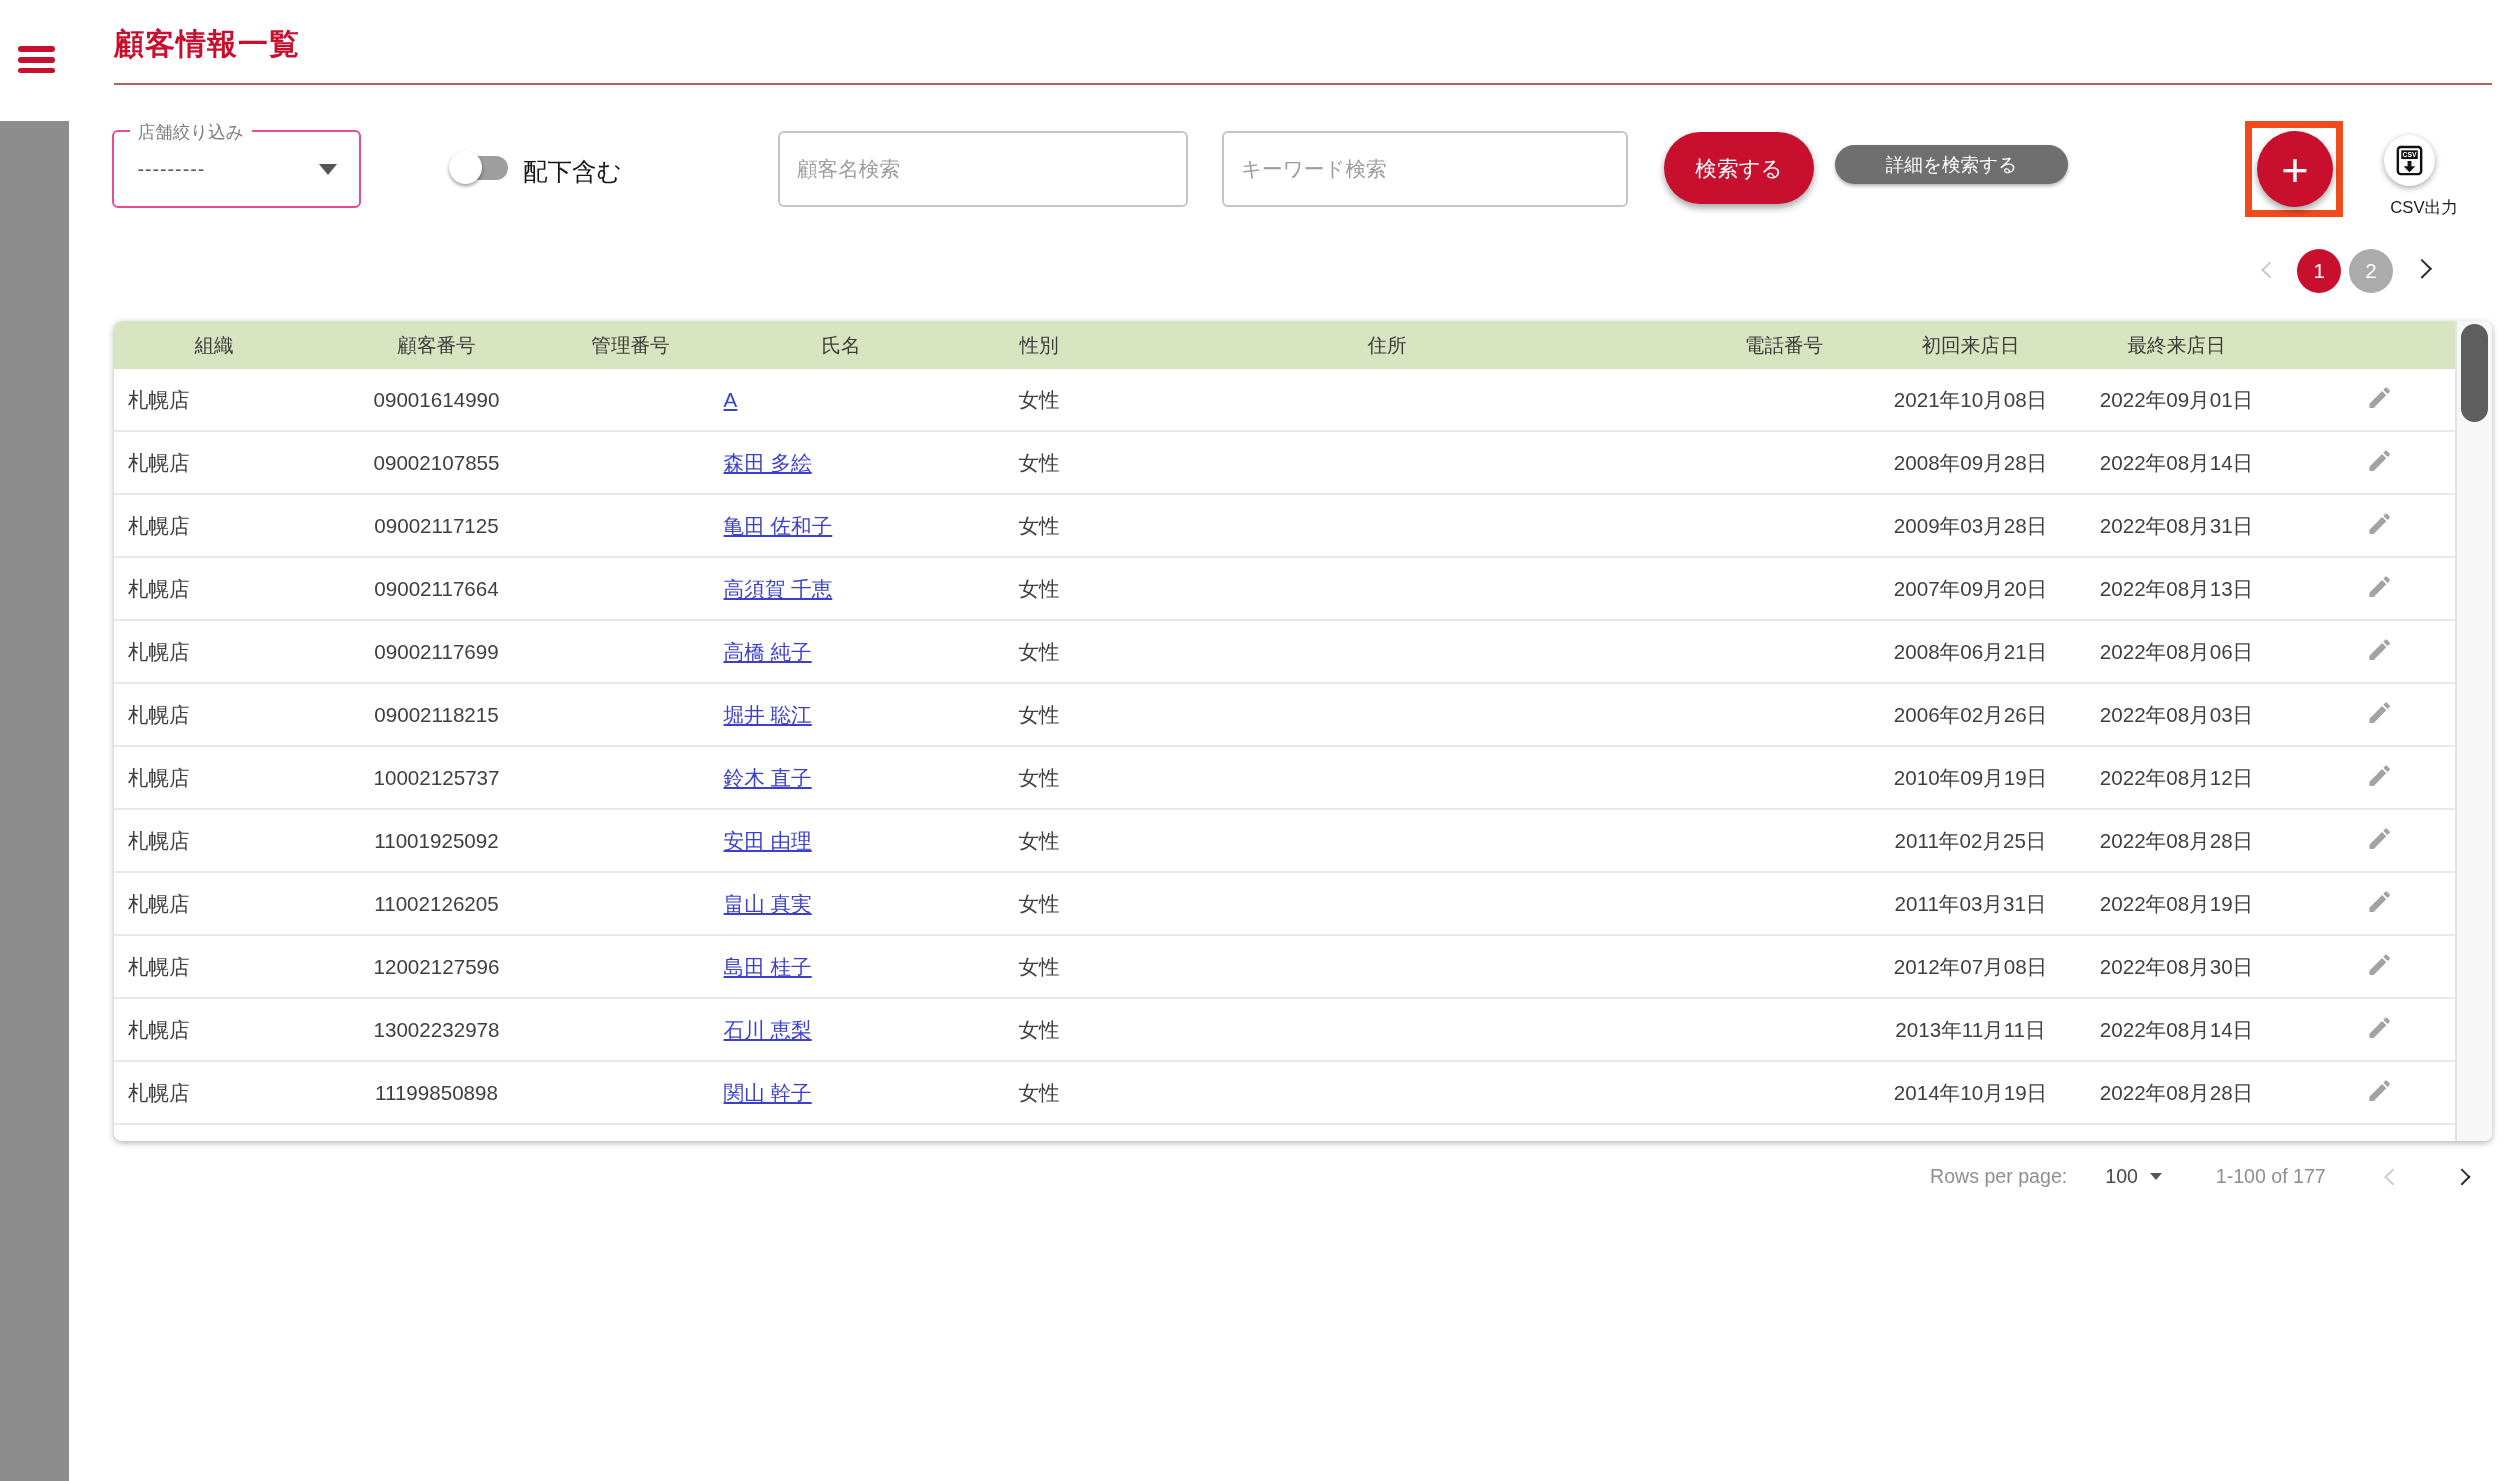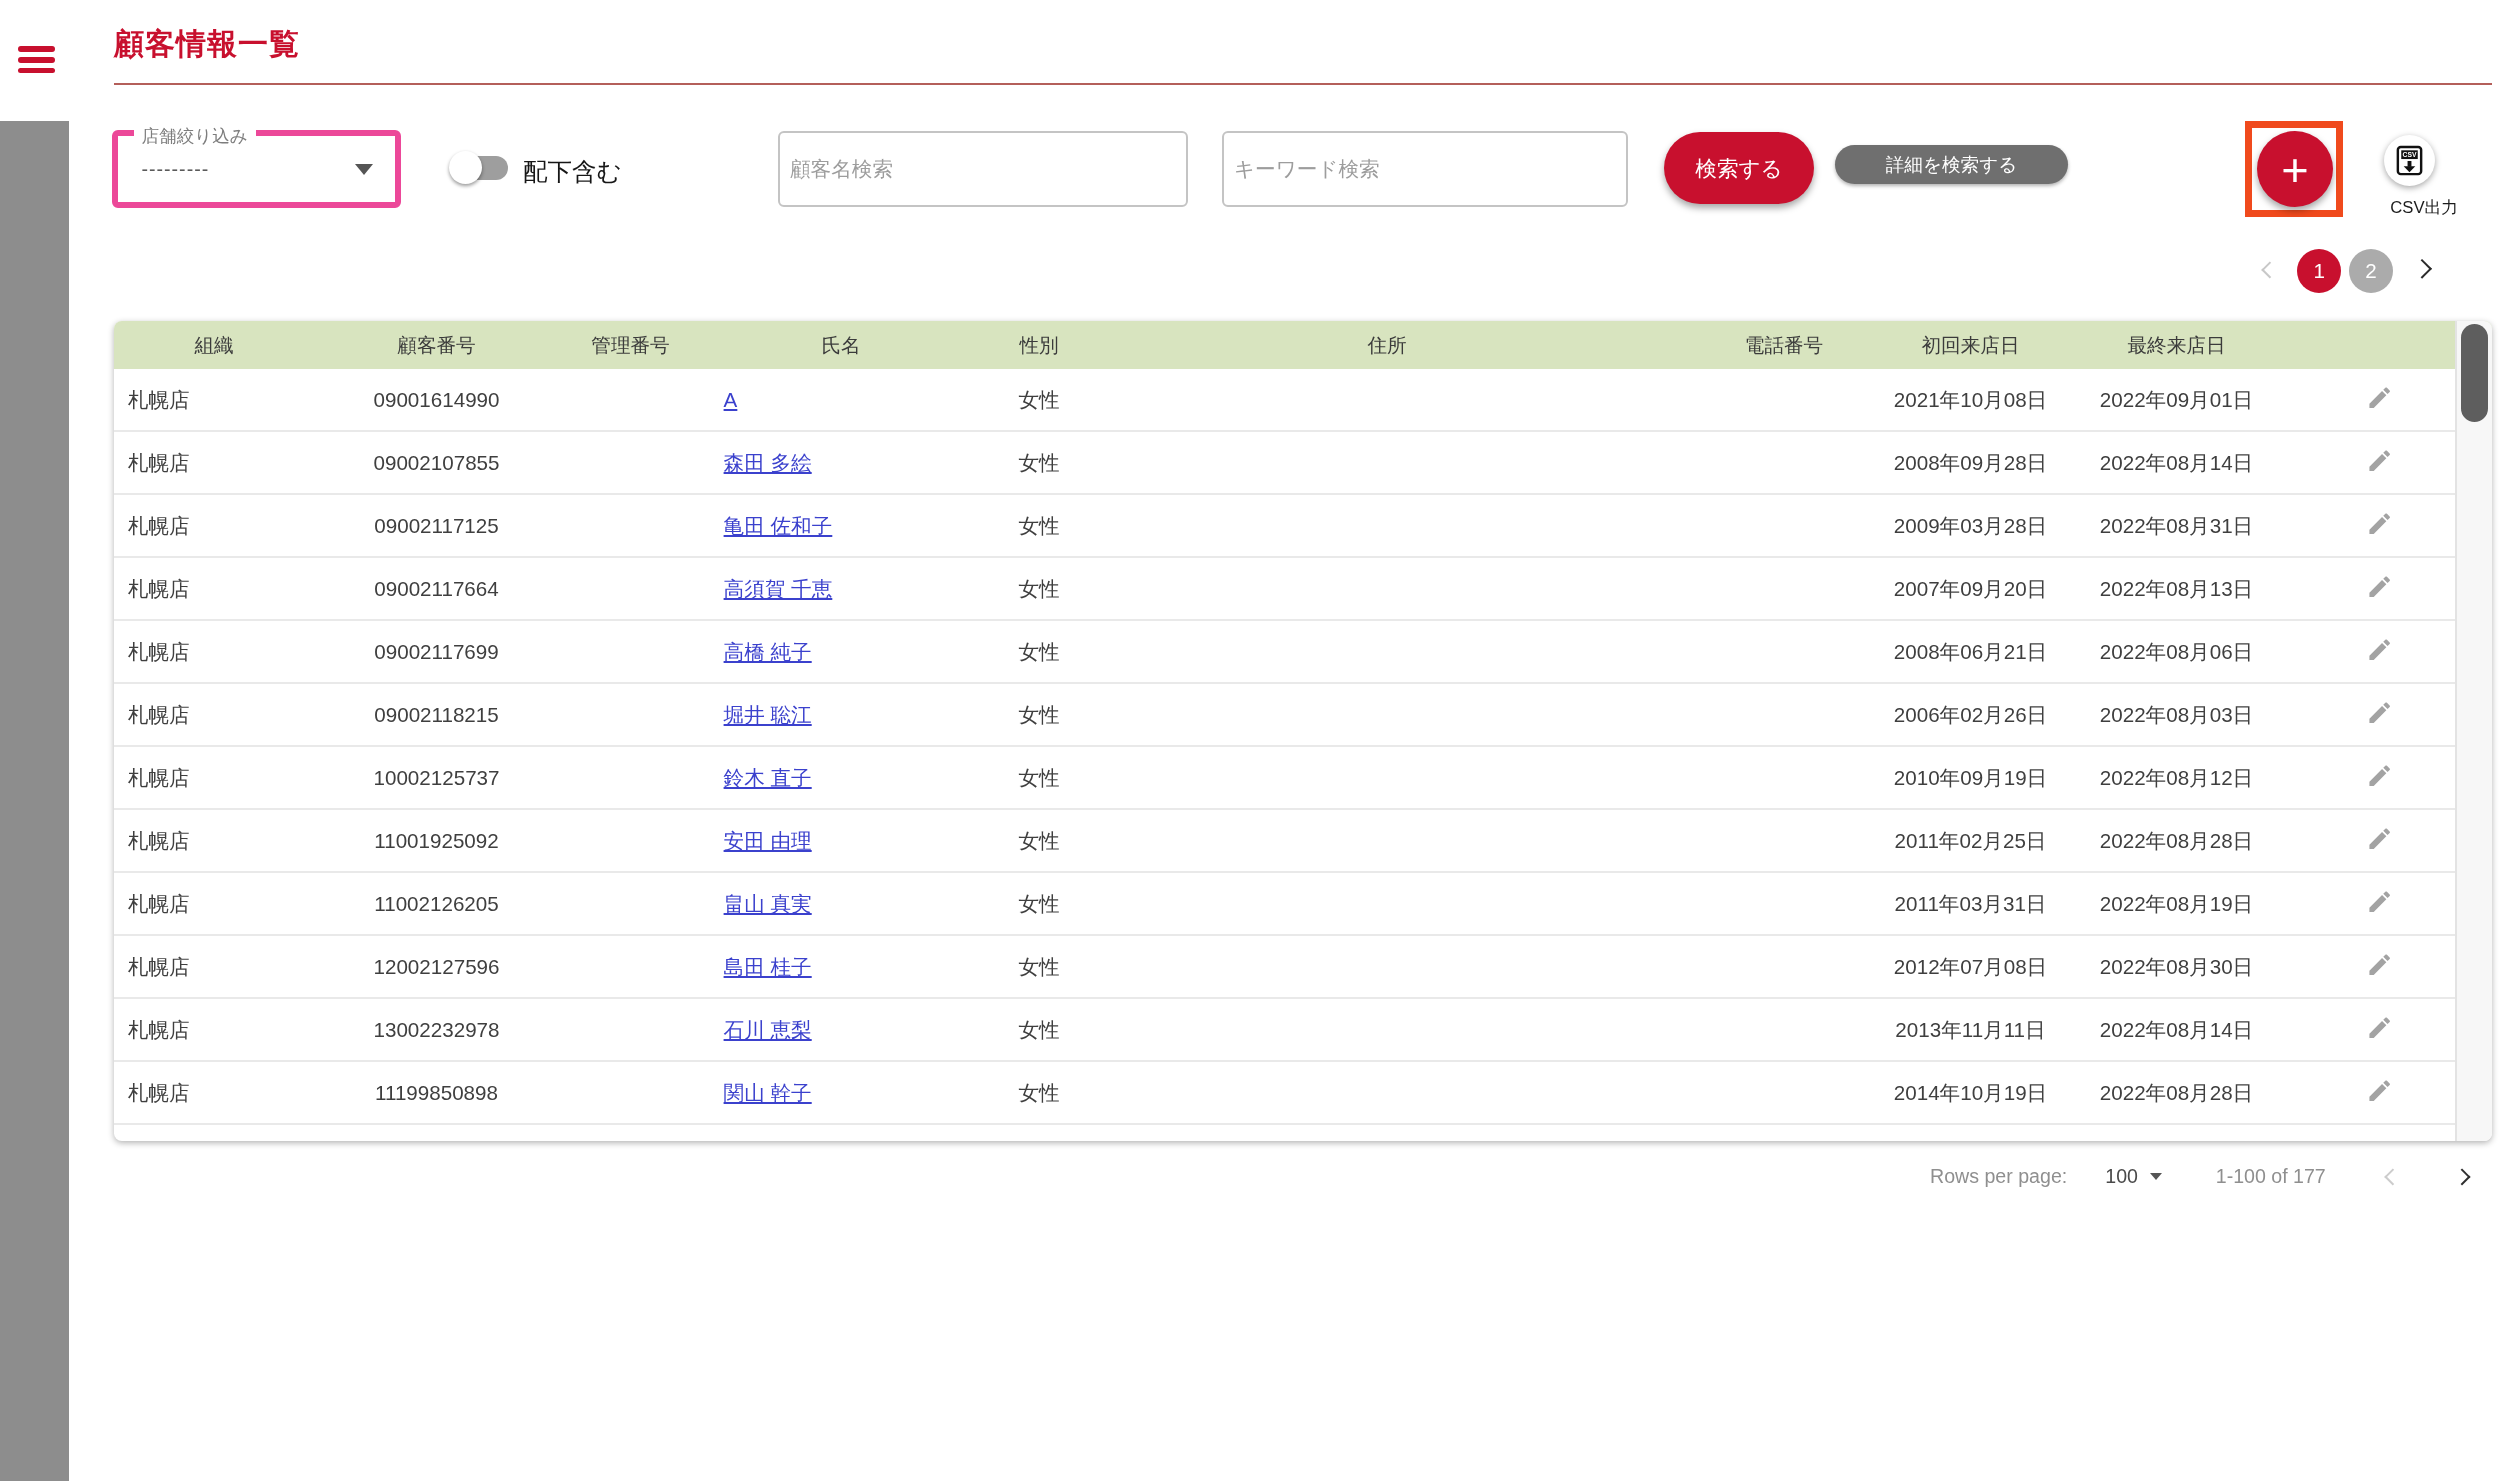--- a/index.html
+++ b/index.html
@@ -9,36 +9,36 @@
     background:#ffffff; position:relative; overflow:hidden; color:#3f3f3f;
   }
   
   .rail { position:absolute; left:0; top:121px; width:69px; bottom:0; background:#8d8d8d; }
   .hamburger { position:absolute; left:17.6px; top:46px; width:37px; height:27.4px; cursor:pointer; }
   .hamburger span { display:block; width:37px; height:5.9px; border-radius:2.9px; background:#c8102e; margin-bottom:4.9px; }
   
   .page-title { position:absolute; left:114px; top:23.5px; font-size:30px; font-weight:bold; color:#c8102e; letter-spacing:1px; }
   .title-divider { position:absolute; left:114px; top:83px; width:2378px; height:2px; background:#b45f5a; }
   
-  .select-box { position:absolute; left:112px; top:130px; width:289px; height:78px;
-    border:6px solid #ec4899; border-radius:5.9px; background:#fff; cursor:pointer; }
+  .select-box { position:absolute; left:112px; top:130px; width:249px; height:78px;
+    border:2px solid #ec4899; border-radius:5.9px; background:#fff; cursor:pointer; }
   .select-box .legend { position:absolute; top:-11.8px; left:15.7px; background:#fff; padding:0 7.8px;
     font-size:17.6px; color:#7d7d7d; }
   .select-box .value { position:absolute; left:23.5px; top:50%; transform:translateY(-50%);
     font-size:19.6px; color:#5a5a5a; letter-spacing:1px; }
   .select-box .arrow { position:absolute; right:21.6px; top:50%; margin-top:-4.9px;
     width:0; height:0; border-left:9.8px solid transparent; border-right:9.8px solid transparent;
     border-top:11.8px solid #555; }
   .switch { position:absolute; left:449px; top:150px; width:61px; height:35px; cursor:pointer; }
   .switch .track { position:absolute; left:7.8px; top:5.9px; width:51px; height:24.5px; border-radius:12.7px; background:#9e9e9e; }
   .switch .thumb { position:absolute; left:0; top:1px; width:33px; height:33px; border-radius:50%;
     background:#fff; box-shadow:0 2px 3.9px rgba(0,0,0,.4); }
   .switch-label { position:absolute; left:523px; top:155px; font-size:24.5px; color:#161616; }
   .text-input { position:absolute; top:131px; height:76px; border:2px solid #c4c4c4; border-radius:5.9px;
-    background:#fff; font-size:20.6px; color:#333; padding:0 10px; font-family:inherit; }
+    background:#fff; font-size:20.6px; color:#333; padding:0 17px; font-family:inherit; }
   .text-input::placeholder { color:#9d9d9d; opacity:1; }
   #customer-name-input { left:778px;  width:410px; }
   #keyword-input       { left:1222px; width:406px; }
   .btn-search { position:absolute; left:1664px; top:132px; width:150px; height:72px; border:none;
     border-radius:36px; background:#c8102e; color:#fff; font-size:21.6px; font-family:inherit;
     box-shadow:0 3.9px 7.8px rgba(0,0,0,.35); cursor:pointer; }
   .btn-detail { position:absolute; left:1835px; top:145px; width:233px; height:39px; border:none;
     border-radius:19.6px; background:#6f6f6f; color:#fff; font-size:18.6px; font-family:inherit;
     box-shadow:0 2px 3.9px rgba(0,0,0,.3); cursor:pointer; }
   .fab-highlight { position:absolute; left:2245px; top:121px; width:98px; height:96px;

